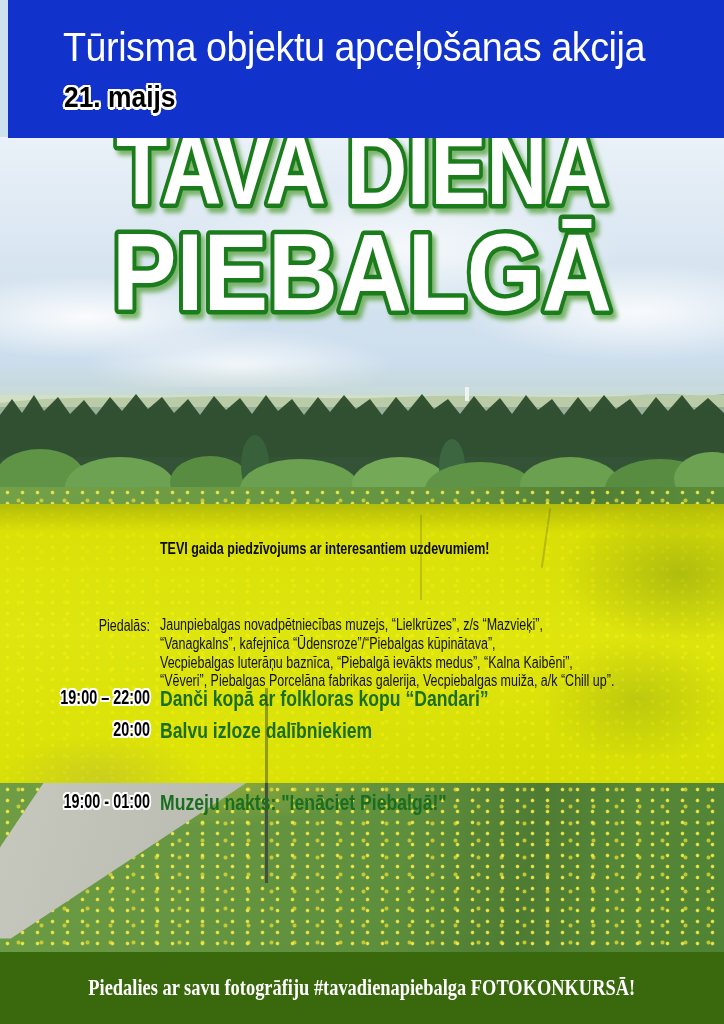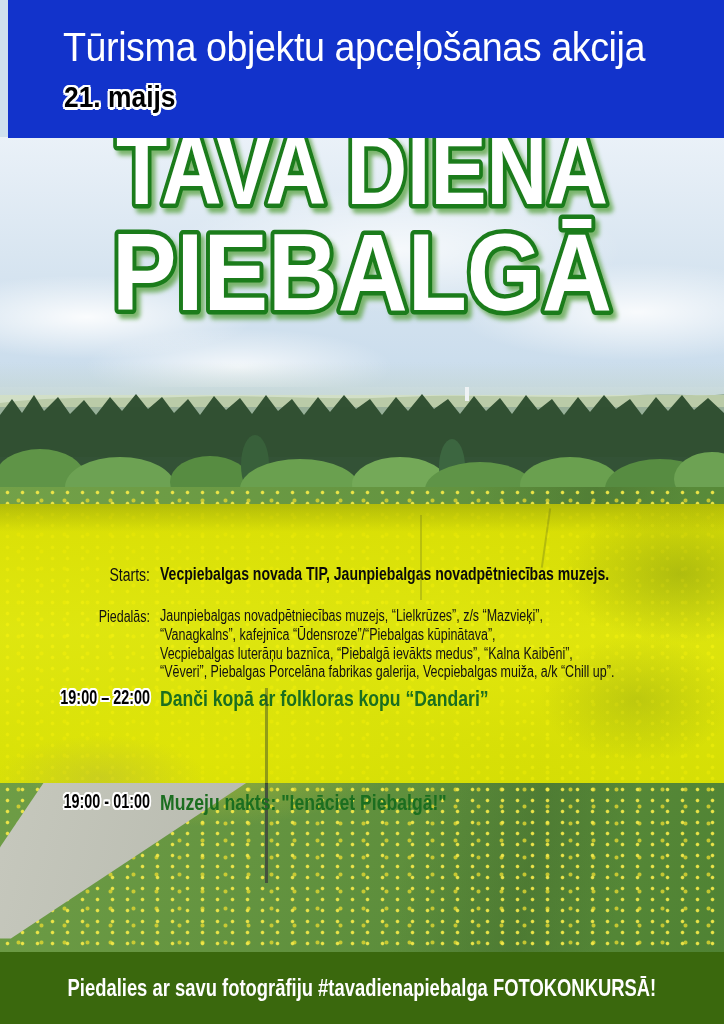--- a/index.html
+++ b/index.html
@@ -99,21 +99,21 @@
   .c-head{font-size:24px;font-weight:700;color:#0a0a0a;letter-spacing:.5px;transform:scaleX(.9);}
   .c-bold-sm{font-size:16px;font-weight:700;color:#0a0a0a;transform:scaleX(.78);}
   .c-bold{font-size:18px;font-weight:700;color:#0a0a0a;transform:scaleX(.78);}
   .c-reg{font-size:16px;font-weight:400;color:#111;transform:scaleX(.78);line-height:18.8px;}
   .c-green{font-size:22px;font-weight:700;color:#1b6e1f;transform:scaleX(.8);}
   .lbl-starts{font-size:18px;}
   .lbl-piedalas{font-size:16px;}
   
   .footer{
     position:absolute;left:0;bottom:0;width:724px;height:72px;
-    background:#3a680d;z-index:6;display:flex;align-items:center;justify-content:center;
+    background:#3a680d;z-index:6;display:flex;align-items:center;justify-content:center;font-family:Liberation Serif, serif;
   }
   .footer-text{
     color:#fff;font-size:23px;font-weight:700;white-space:nowrap;
     transform:scaleX(.8);transform-origin:50% 50%;
   }
 </style>
 </head>
 <body>
 
 <div class="poster">
@@ -155,42 +155,45 @@
   </div>
 
   <svg class="title-svg" viewBox="0 0 724 200">
     <text x="362" y="82" font-size="101" text-anchor="middle" textLength="492" lengthAdjust="spacingAndGlyphs">TAVA DIENA</text>
     <text x="362" y="188" font-size="110" text-anchor="middle" textLength="500" lengthAdjust="spacingAndGlyphs">PIEBALGĀ</text>
   </svg>
 
   <div class="band">
 
 
-
-    <div class="row" style="top:60px;height:24px;">
-      <span class="label-col lbl-starts">Starts:</span>
-      <span class="content-col c-bold">Vecpiebalgas novada TIP, Jaunpiebalgas novadpētniecības muzejs.</span>
-    </div>
-
-
-    <div class="row" style="top:103px;height:80px;">
+    <div class="row" style="top:36px;height:22px;">
+      <span class="content-col c-bold-sm">TEVI gaida piedzīvojums ar interesantiem uzdevumiem!</span>
+    </div>
+
+
+
+    <div class="row" style="top:112px;height:80px;">
       <span class="label-col lbl-piedalas">Piedalās:</span>
       <span class="content-col c-reg">
         <span style="display:block;">Jaunpiebalgas novadpētniecības muzejs, “Lielkrūzes”, z/s “Mazvieķi”,</span>
         <span style="display:block;">“Vanagkalns”, kafejnīca “Ūdensroze”/“Piebalgas kūpinātava”,</span>
         <span style="display:block;">Vecpiebalgas luterāņu baznīca, “Piebalgā ievākts medus”, “Kalna Kaibēni”,</span>
         <span style="display:block;">“Vēveri”, Piebalgas Porcelāna fabrikas galerija, Vecpiebalgas muiža, a/k “Chill up”.</span>
       </span>
     </div>
 
     <div class="row" style="top:182px;height:28px;padding-left:13px;">
       <span class="time-col" style="font-size:20px;">19:00 – 22:00</span>
       <span class="content-col c-green">Danči kopā ar folkloras kopu “Dandari”</span>
     </div>
 
+    <div class="row" style="top:214px;height:26px;">
+      <span class="time-col" style="font-size:20px;">20:00</span>
+      <span class="content-col c-green">Balvu izloze dalībniekiem</span>
+    </div>
 
     <div class="row" style="top:243px;height:26px;margin-top:43px;">
       <span class="time-col" style="font-size:20px;">19:00 - 01:00</span>
       <span class="content-col c-green">Muzeju nakts: "Ienāciet Piebalgā!"</span>
     </div>
 
   </div>
 
   <div class="footer">
     <div class="footer-text">Piedalies ar savu fotogrāfiju #tavadienapiebalga FOTOKONKURSĀ!</div>

